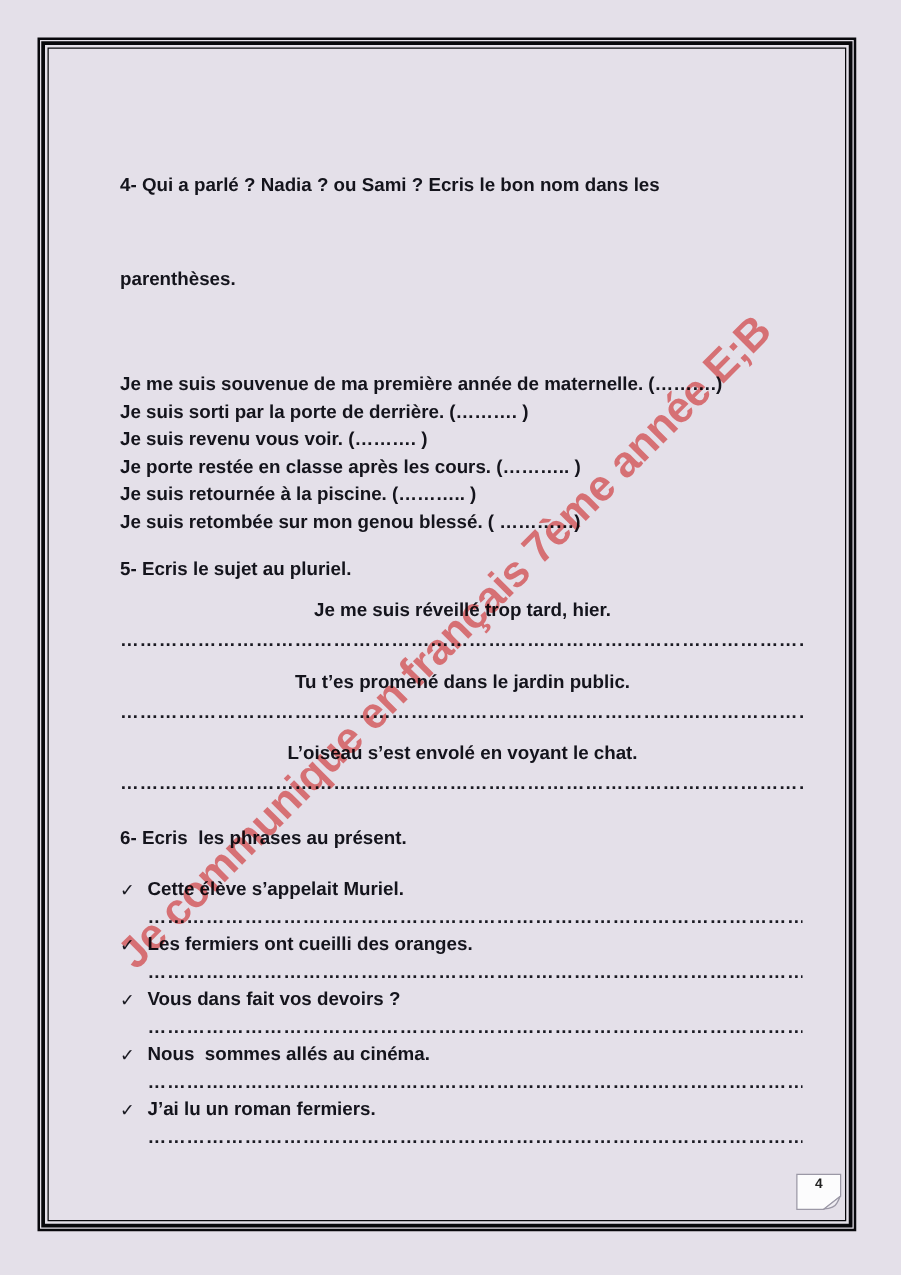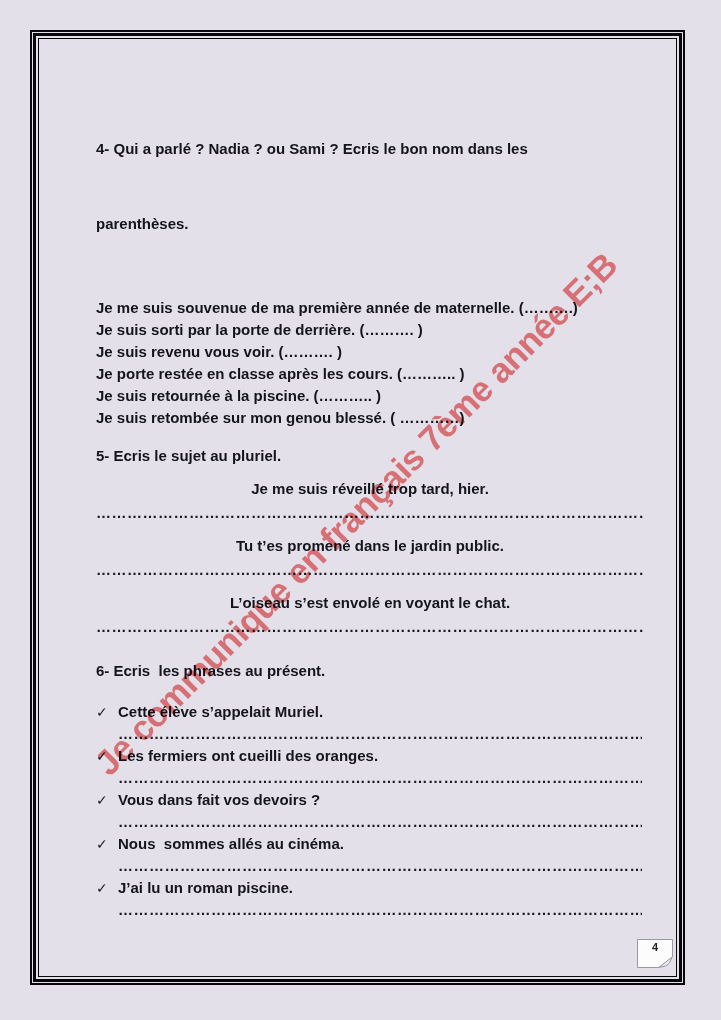--- a/index.html
+++ b/index.html
@@ -117,21 +117,21 @@
     <div class="check-item">
       <div class="check-line">
         <span class="check-mark">✓</span>
         <span class="line">Nous  sommes allés au cinéma.</span>
       </div>
       <div class="dots">……………………………………………………………………………………………………………………………………………………</div>
     </div>
     <div class="check-item">
       <div class="check-line">
         <span class="check-mark">✓</span>
-        <span class="line">J’ai lu un roman piscine.</span>
+        <span class="line">J’ai lu un roman fermiers.</span>
       </div>
       <div class="dots">……………………………………………………………………………………………………………………………………………………</div>
     </div>
   </div>
 
 </div>
 
 <div class="watermark">Je communique en français 7ème année E;B</div>
 
 <div class="page-tag">

